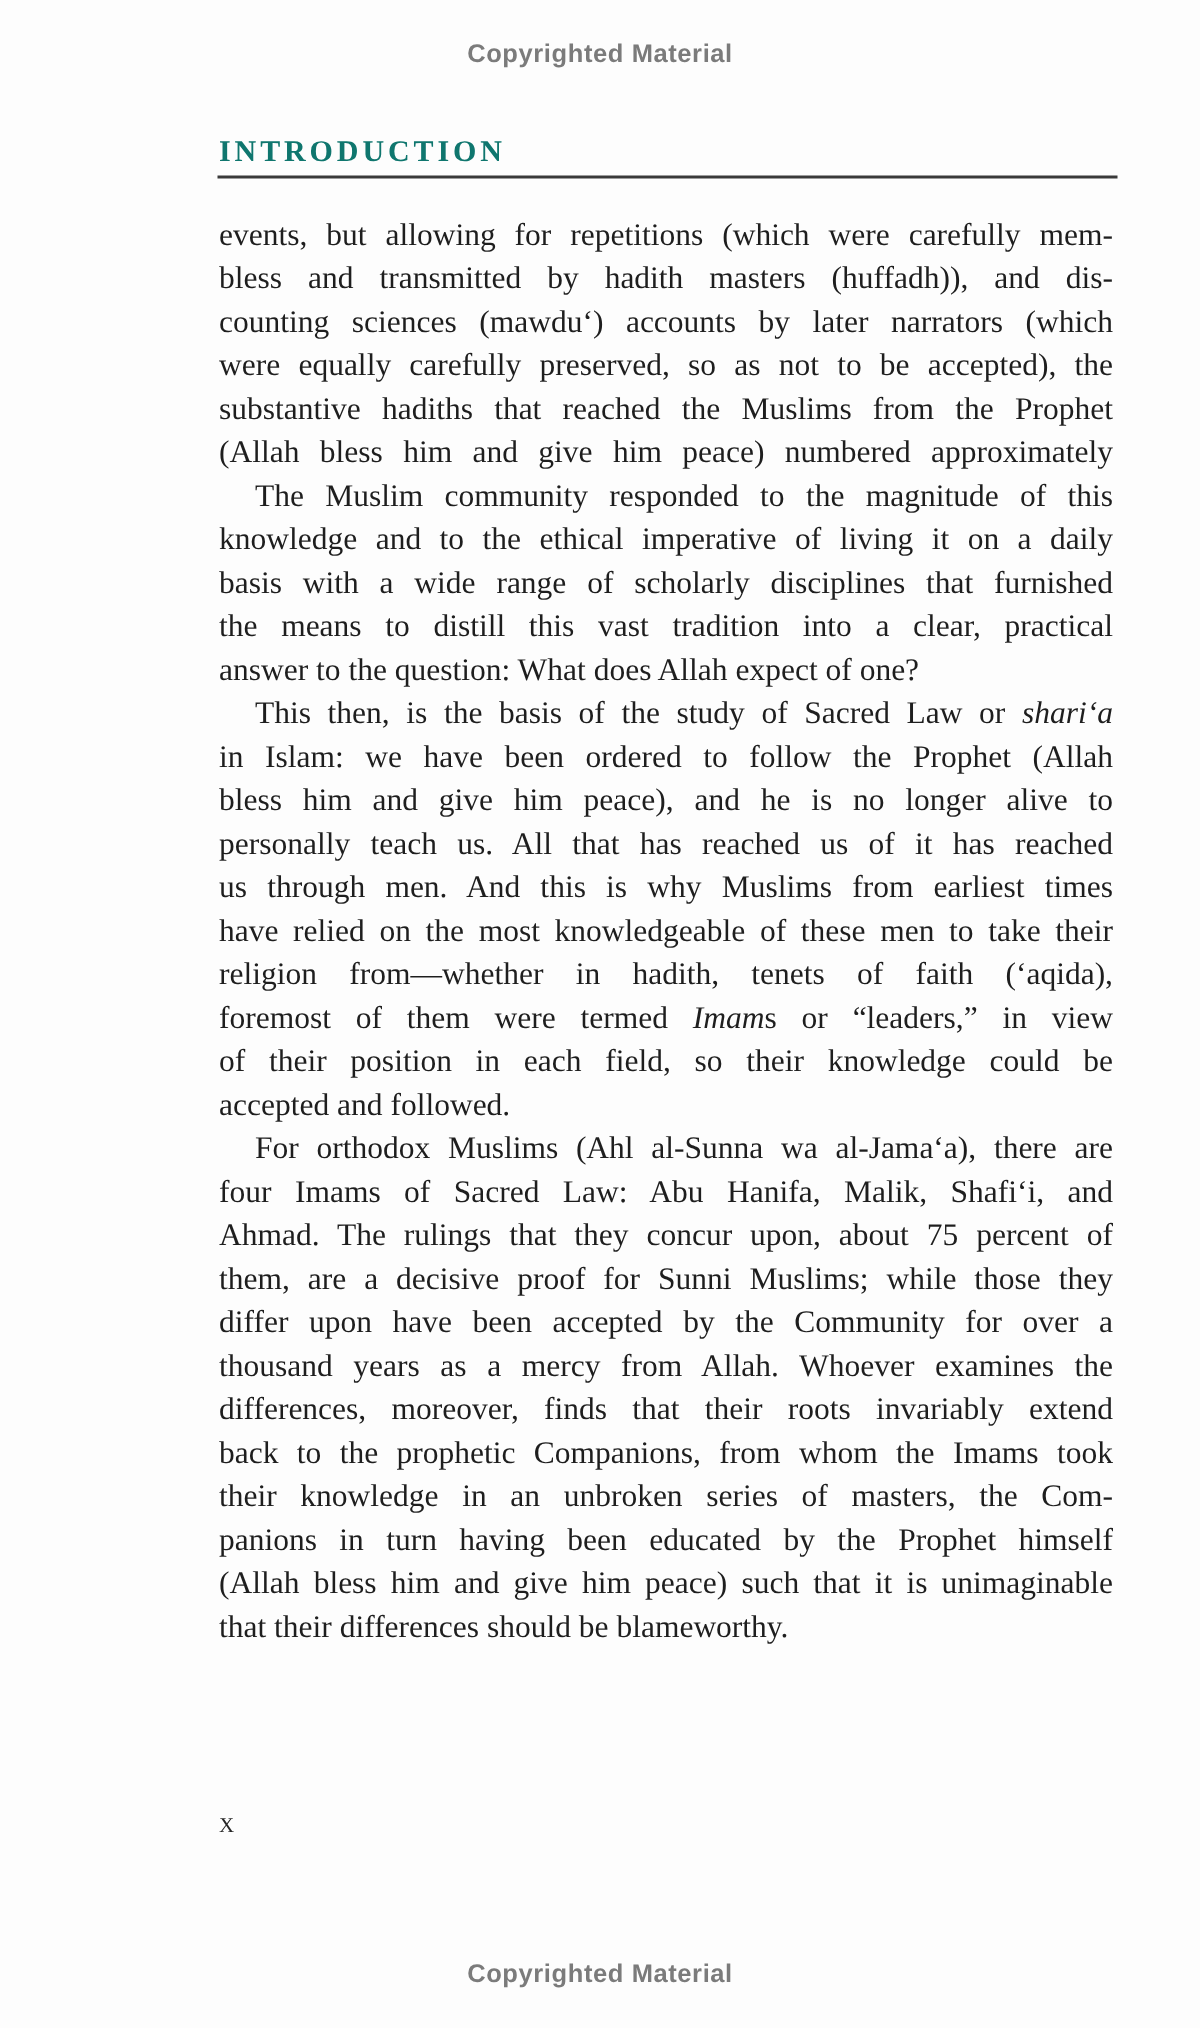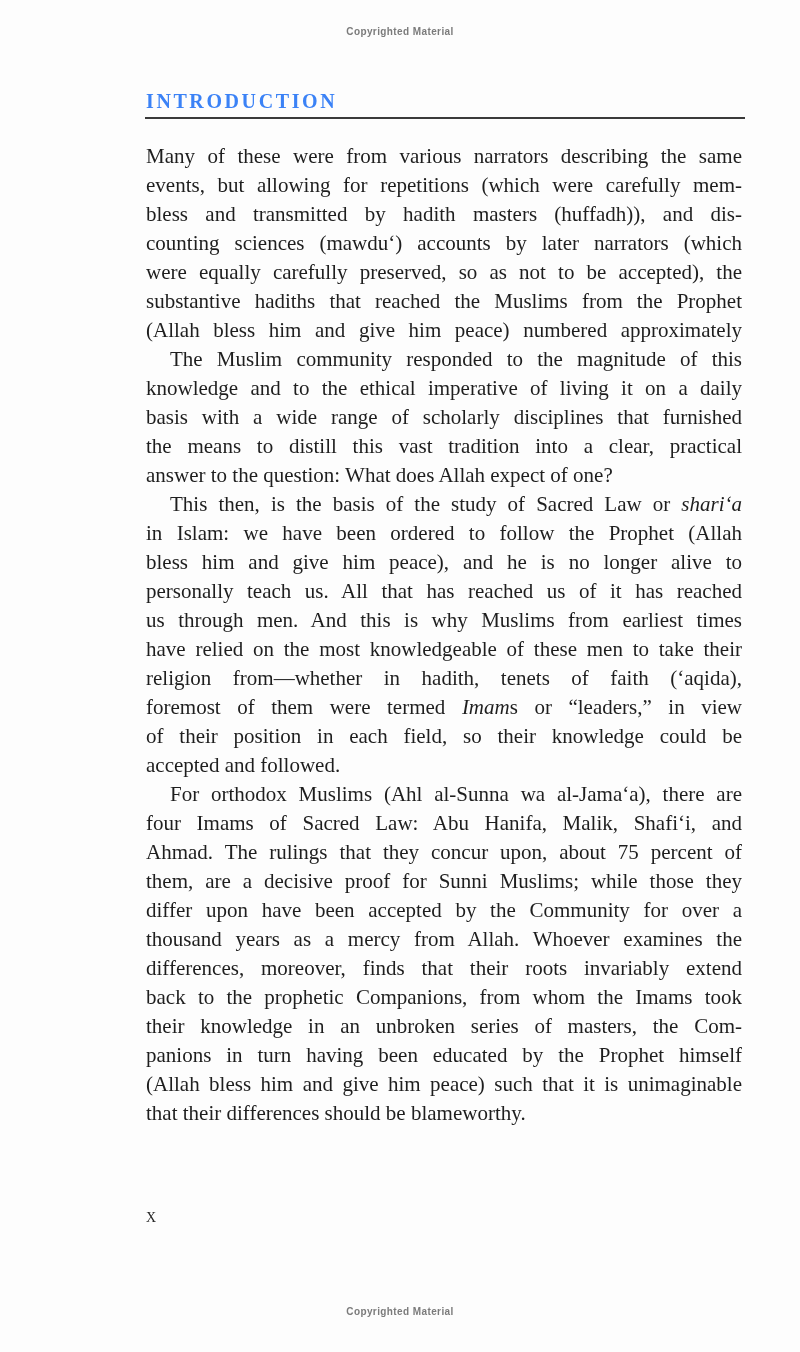--- a/index.html
+++ b/index.html
@@ -3,27 +3,27 @@
 <meta charset="utf-8">
 <style>
   html,body{margin:0;padding:0;background:#ffffff;}
   .page{
     position:relative;width:800px;height:1352px;background:#fdfdfd;
     font-family:"Liberation Serif",serif;color:#1e1e1e;overflow:hidden;
   }
   .copyright{
     position:absolute;left:0;width:800px;text-align:center;
     font-family:"Liberation Sans",sans-serif;font-weight:bold;
-    font-size:10px;color:#7b7b7b;letter-spacing:0.4px;
+    font-size:17px;color:#7b7b7b;letter-spacing:0.4px;
   }
   .copyright.top{top:26px;}
   .copyright.bottom{top:1306px;}
   .header{
     position:absolute;left:146px;top:90px;
-    font-size:20px;font-weight:bold;letter-spacing:2.6px;color:#3b82f6;
+    font-size:20px;font-weight:bold;letter-spacing:2.6px;color:#0f766e;
   }
   .rule{
     position:absolute;left:145px;top:117px;width:600px;height:2px;
     background:#3a3a3a;
   }
   .body-block{
     position:absolute;left:146px;top:142px;width:596px;
     font-size:21px;line-height:29px;
   }
   .line{
@@ -45,21 +45,20 @@
   <div class="copyright top">Copyrighted Material</div>
 
   <div class="header">
     <span>INTRODUCTION</span>
   </div>
 
   <div class="rule"></div>
 
   <div class="body-block">
       <div class="para">
-        <div class="line"><span>Many of these were from various narrators describing the same</span></div>
         <div class="line"><span>events, but allowing for repetitions (which were carefully mem-</span></div>
         <div class="line"><span>bless and transmitted by hadith masters (huffadh)), and dis-</span></div>
         <div class="line"><span>counting sciences (mawdu‘) accounts by later narrators (which</span></div>
         <div class="line"><span>were equally carefully preserved, so as not to be accepted), the</span></div>
         <div class="line"><span>substantive hadiths that reached the Muslims from the Prophet</span></div>
         <div class="line"><span>(Allah bless him and give him peace) numbered approximately</span></div>
       </div>
       <div class="para indent">
         <div class="line"><span>The Muslim community responded to the magnitude of this</span></div>
         <div class="line"><span>knowledge and to the ethical imperative of living it on a daily</span></div>

